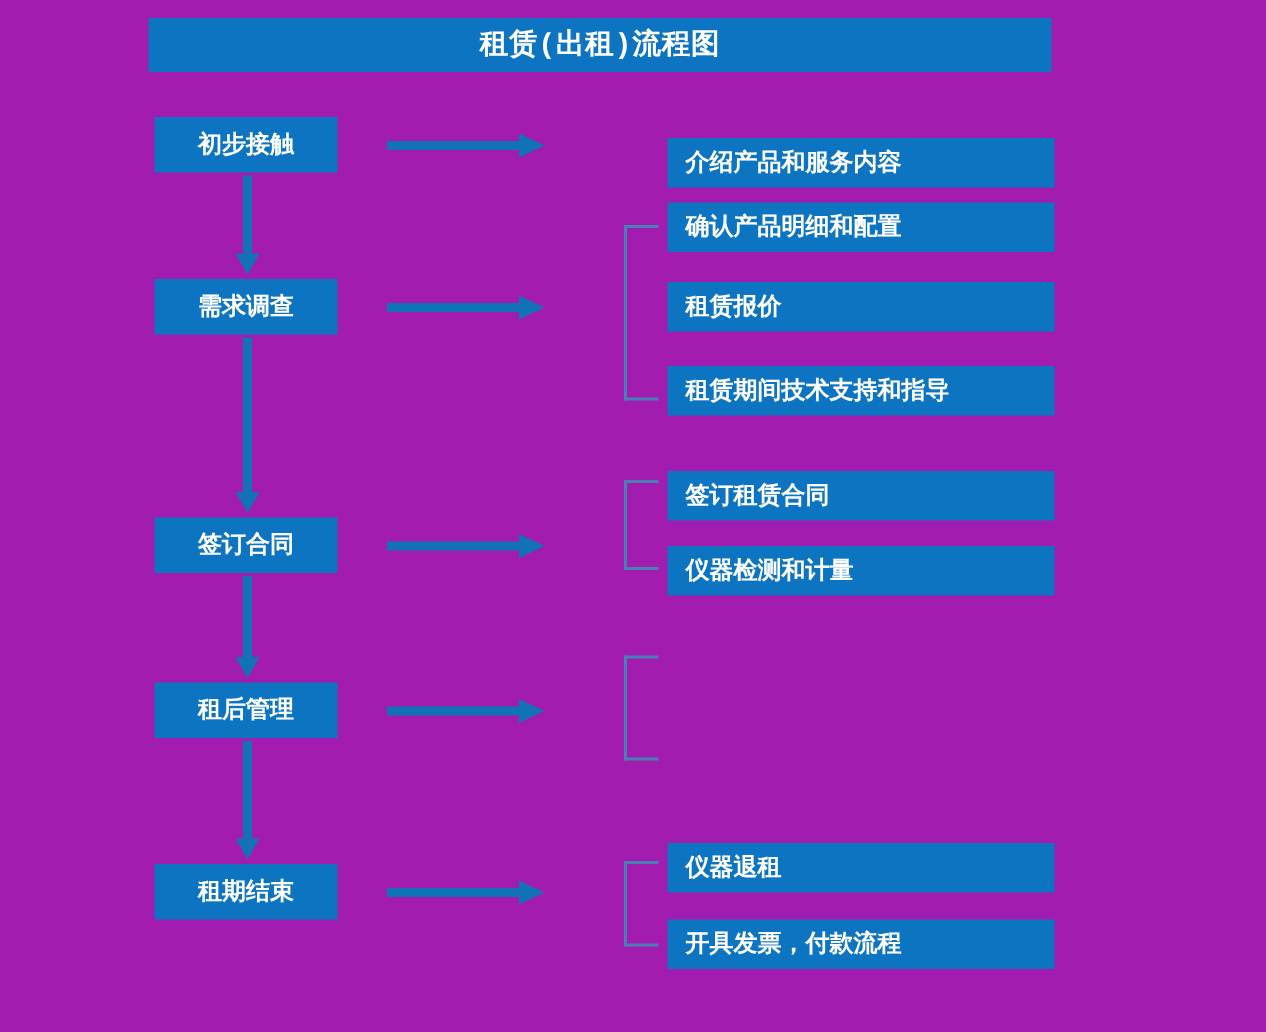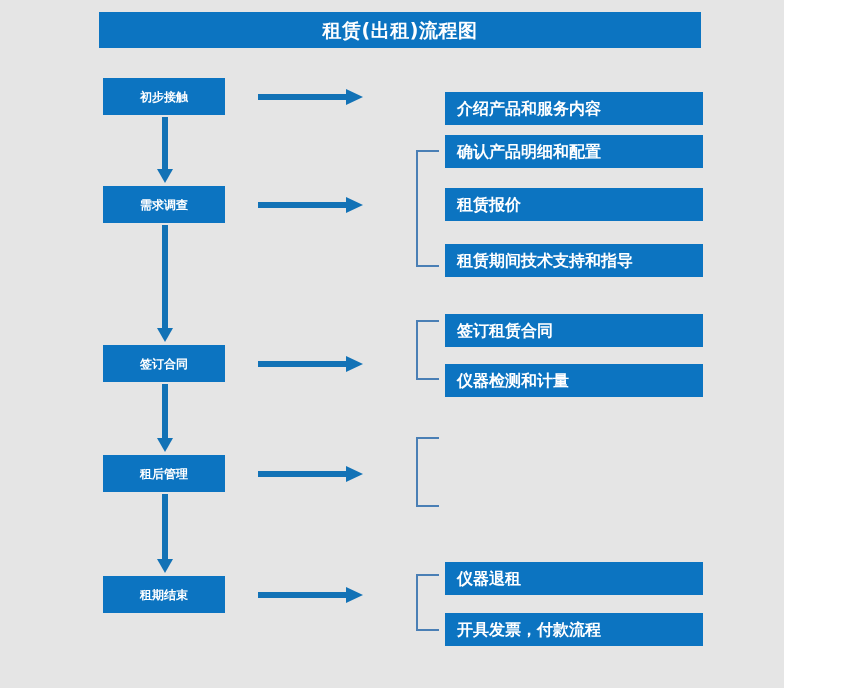--- a/index.html
+++ b/index.html
@@ -6,24 +6,25 @@
   html, body {
     margin: 0;
     padding: 0;
     background: #ffffff;
   }
   body {
     font-family: "DejaVu Sans", "Liberation Sans", sans-serif;
   }
   #canvas {
     position: relative;
-    width: 784px;
+    width: 844px;
     height: 688px;
-    background: #e5e5e5;
+    background: #a21caf;
     overflow: hidden;
+    font-family: Liberation Mono, monospace;
   }
 
   
   .title-bar {
     position: absolute;
     left: 99px;
     top: 12px;
     width: 602px;
     height: 36px;
     background: #0c74c1;
@@ -45,21 +46,21 @@
     left: 103px;
     width: 122px;
     height: 37px;
     background: #0c74c1;
     display: flex;
     align-items: center;
     justify-content: center;
   }
   .stage-box span {
     color: #ffffff;
-    font-size: 12px;
+    font-size: 16px;
     font-weight: bold;
     line-height: 1;
   }
 
   
   .detail-box {
     position: absolute;
     left: 445px;
     width: 258px;
     height: 33px;

